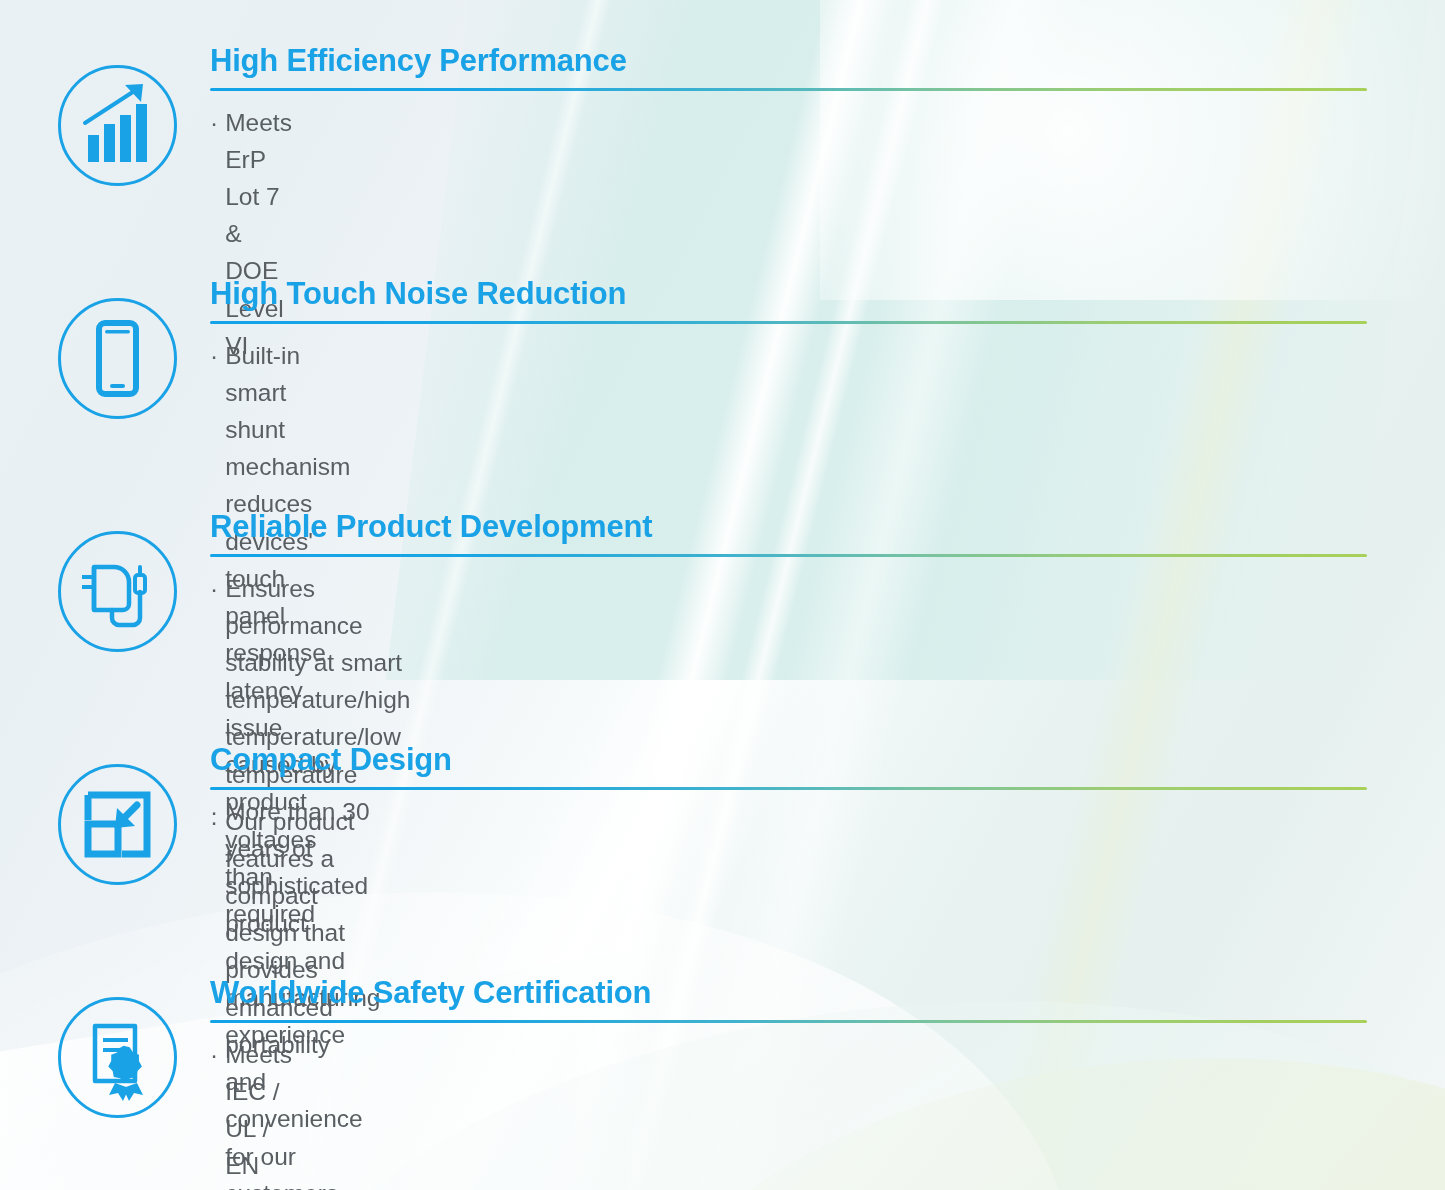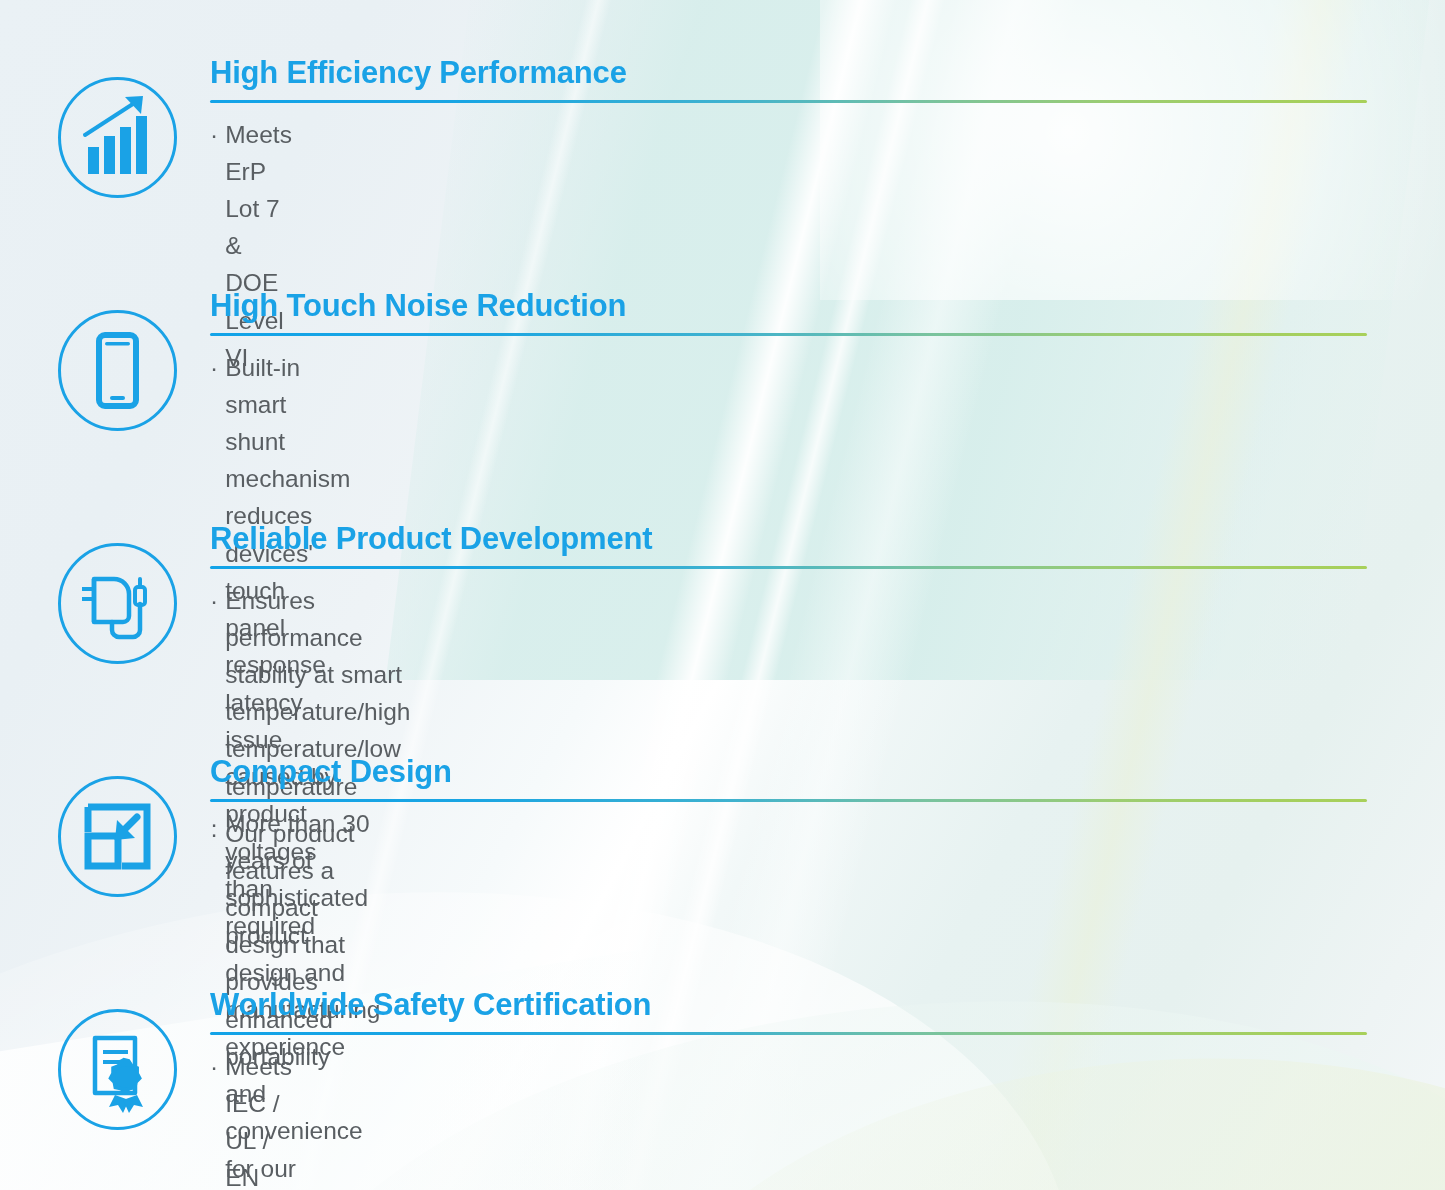--- a/index.html
+++ b/index.html
@@ -96,21 +96,20 @@
     left: 820px; top: -260px; width: 620px; height: 560px;
     background: radial-gradient(ellipse at 40% 70%, rgba(255,255,255,0.95) 0%, rgba(255,255,255,0.5) 45%, rgba(255,255,255,0) 75%);
   }
 
   
   #content {
     position: relative;
     z-index: 3;
     width: 1445px;
     height: 883px;
-    margin-top: 12px;
   }
 
   .feature {
     position: absolute;
     display: flex;
     align-items: flex-start;
   }
 
   .icon-wrap {
     position: absolute;

